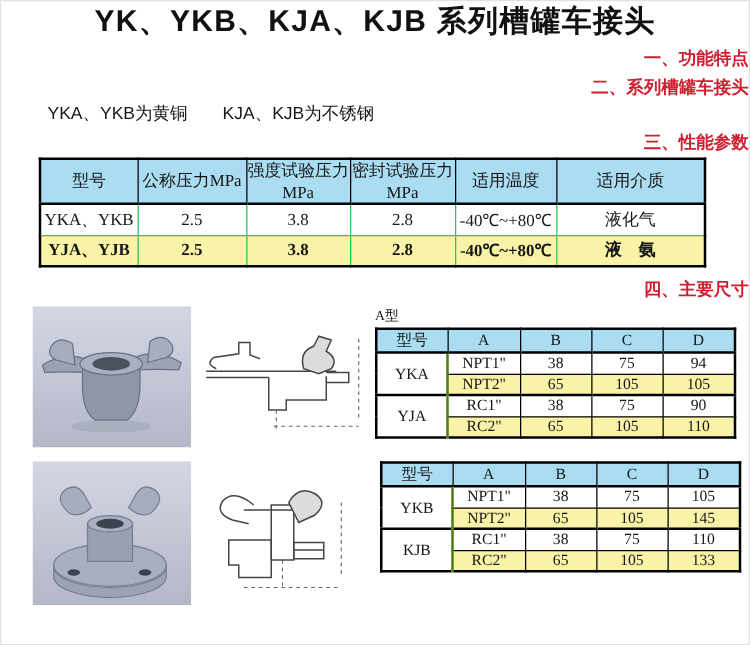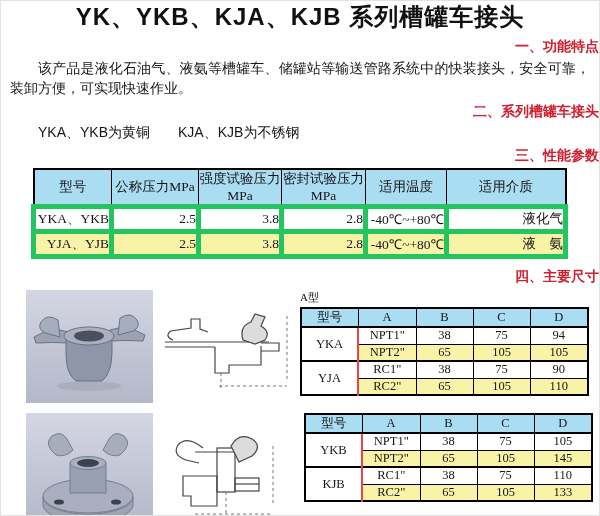--- a/index.html
+++ b/index.html
@@ -50,22 +50,22 @@
     font-size: 13.5px;
     text-align: center;
   }
   .perf th {
     background: #aadcf2;
     border: 1px solid #000;
     border-bottom: 2px solid #000;
     height: 27px;
     font-weight: normal;
   }
-  .perf td { border: 5px solid #22c55e; height: 25px; text-align: right; }
-  .perf tr.yellow td { background: #f8f3a6; }
+  .perf td { border: 1px solid #22c55e; height: 25px; }
+  .perf tr.yellow td { background: #f8f3a6; font-weight: bold; }
   
   .dims-row { display: flex; align-items: flex-start; margin-top: 4px; }
   .photo-box { margin-left: 25px; flex: none; }
   .drawing-box { flex: none; }
   .dim-col { flex: none; margin-left: 4px; }
   .dim-label {
     font-family: "Liberation Serif", serif;
     font-size: 11px;
     margin-bottom: 2px;
     color: #111;
@@ -78,33 +78,32 @@
     text-align: center;
   }
   .dim th {
     background: #aadcf2;
     border: 1px solid #000;
     border-bottom: 2px solid #000;
     height: 18px;
     font-weight: normal;
   }
   .dim td { border: 1px solid #000; height: 17px; background: #fff; }
-  .dim td.model { border-right: 2px solid #ef4444; }
+  .dim td.model { border-right: 2px solid #4d7c0f; }
   .dim td.y { background: #f8f3a6; }
   .dim tr.gstart td { border-top: 2px solid #000; }
 </style>
 </head>
 <body>
 
 <div class="page">
 
   <div class="title">YK、YKB、KJA、KJB 系列槽罐车接头</div>
 
   <div class="sec-head">一、功能特点</div>
-  <p class="body-text">该产品是液化石油气、液氨等槽罐车、储罐站等输送管路系统中的快装接头，安全可靠，装卸方便，可实现快速作业。</p>
 
   <div class="sec-head">二、系列槽罐车接头</div>
   <div class="materials">YKA、YKB为黄铜　　KJA、KJB为不锈钢</div>
 
   <div class="sec-head">三、性能参数</div>
 
   <table class="perf">
     <colgroup>
       <col style="width:78px">
         <col style="width:87px">

